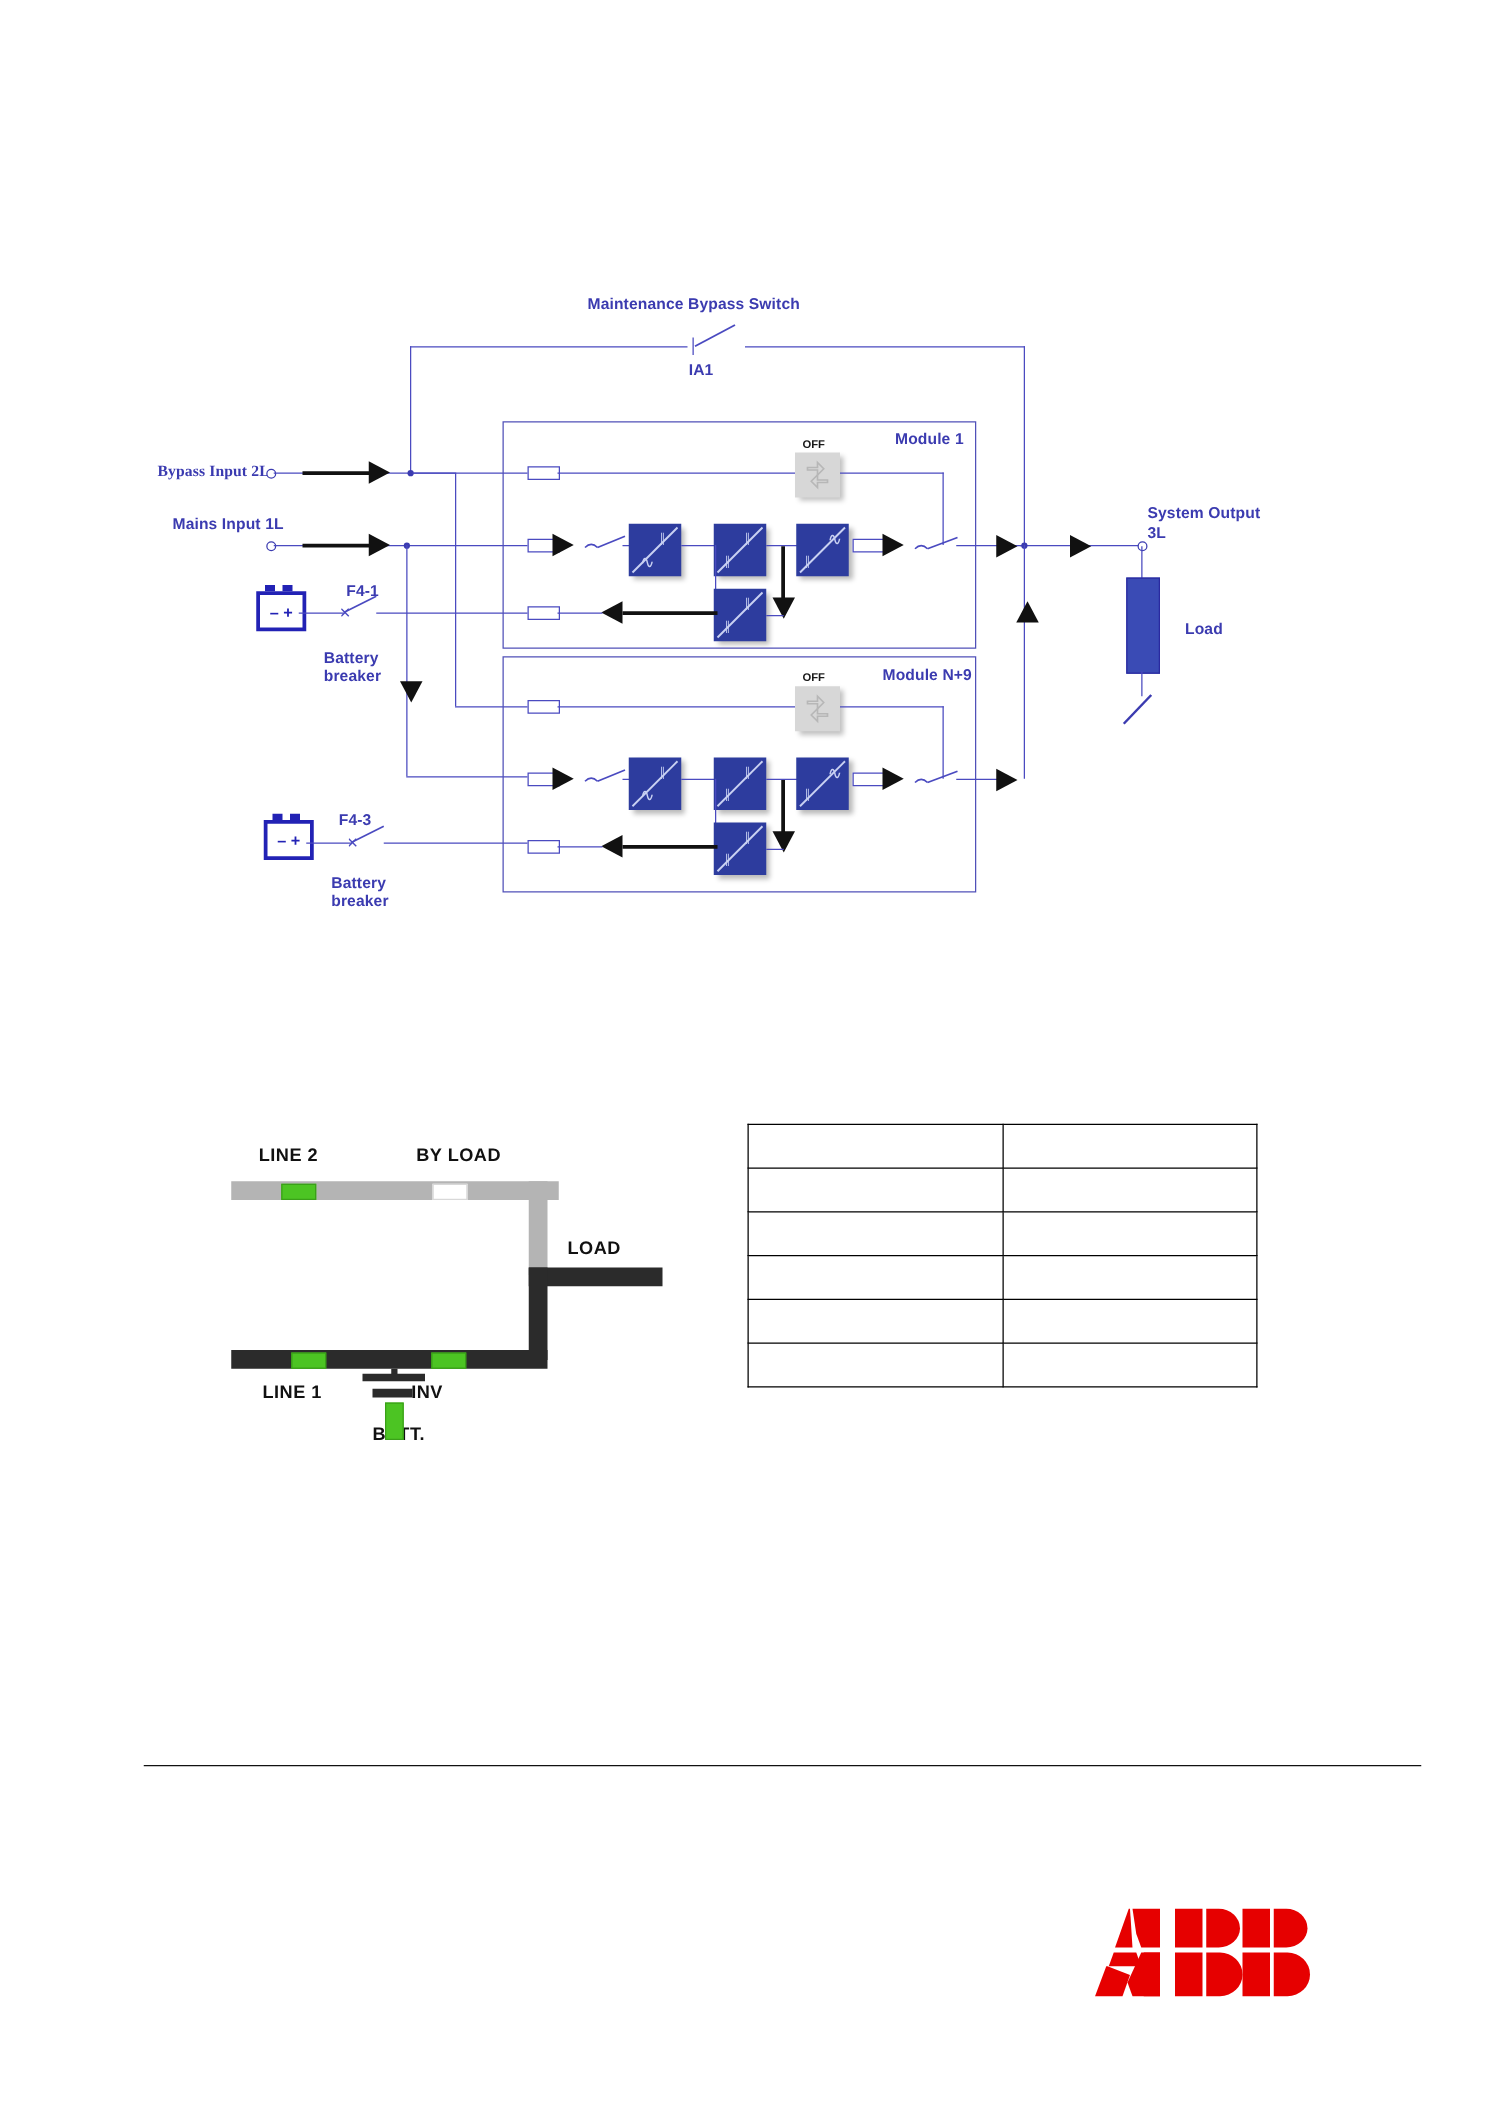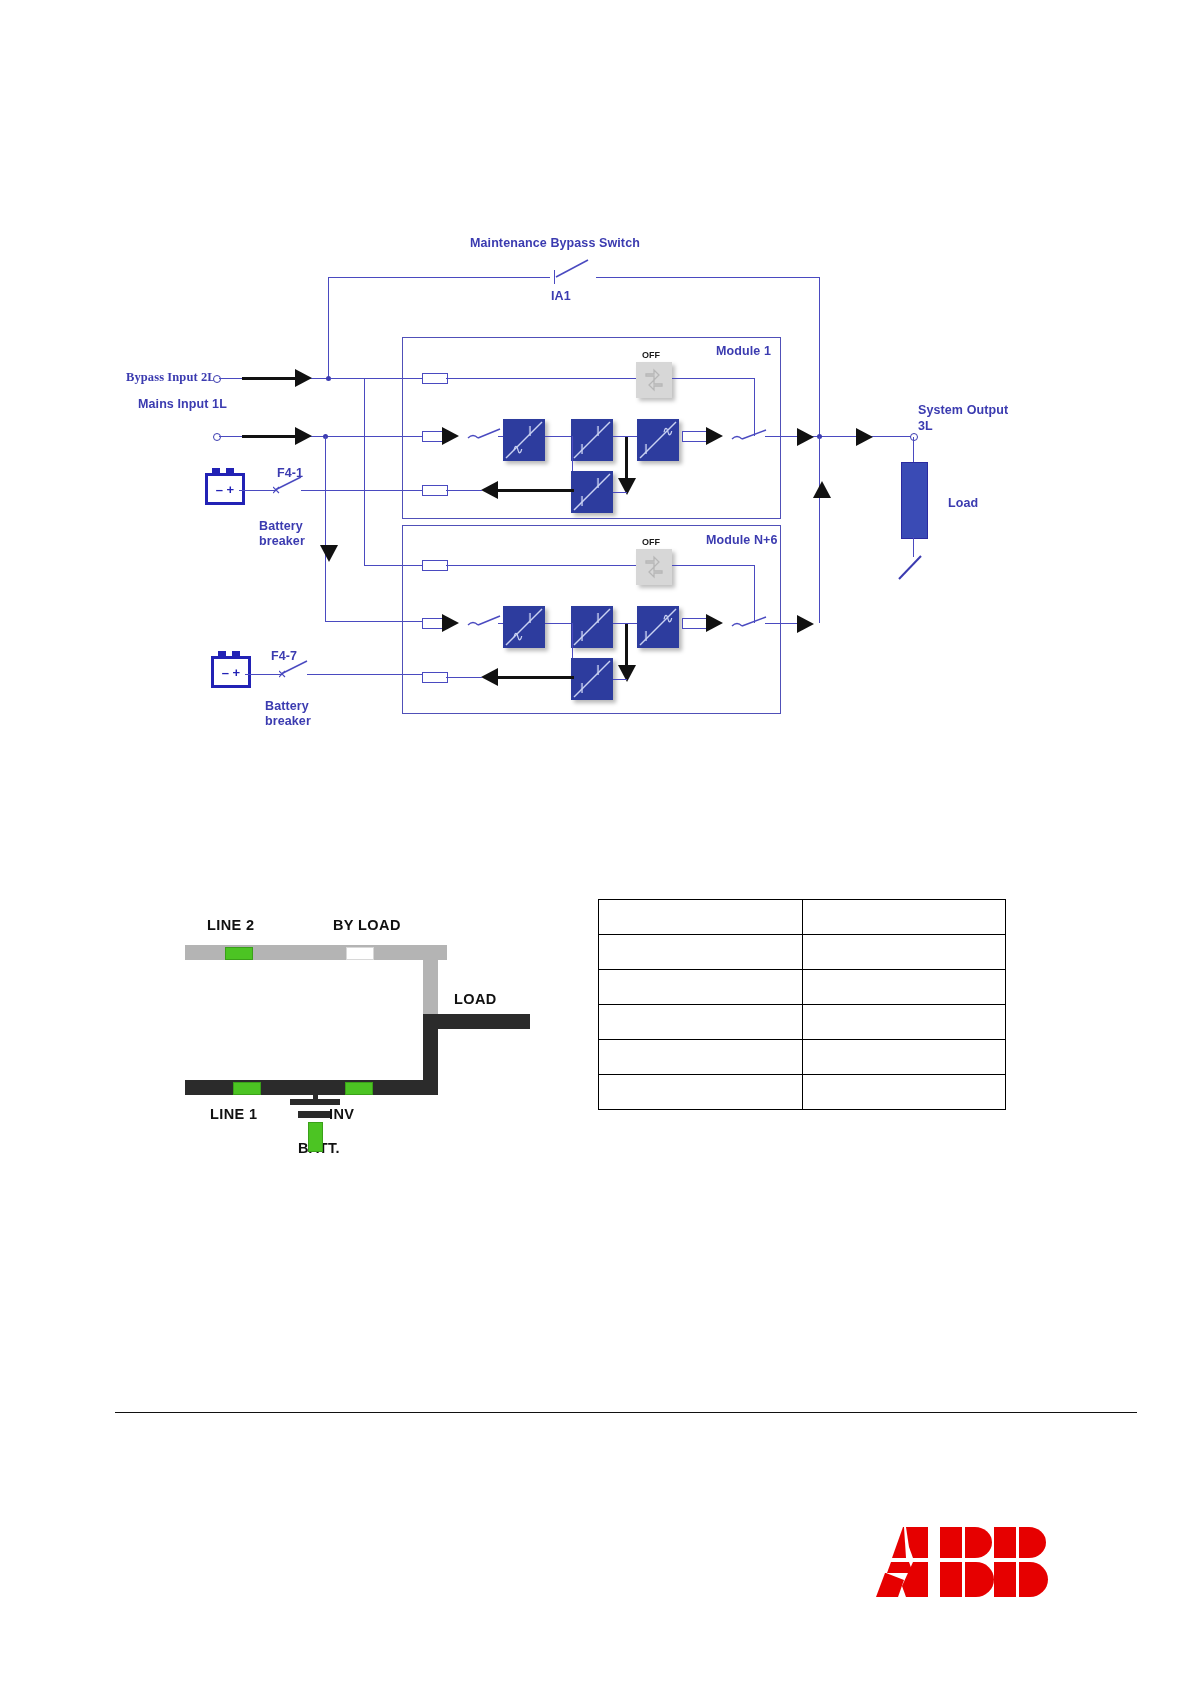--- a/index.html
+++ b/index.html
@@ -109,21 +109,21 @@
     <div class="wh" style="left:189px;top:378px;width:145px;"></div>
     <div class="blkline" style="left:212px;top:377px;width:58px;"></div>
     <div class="arrR" style="left:265px;top:369px;"></div>
     <div class="dot" style="left:296px;top:376px;"></div>
 
     <div class="wh" style="left:300px;top:378px;width:100px;"></div>
 
     <div class="wv" style="left:334px;top:378px;height:187px;"></div>
     <div class="wh" style="left:334px;top:565px;width:66px;"></div>
 
-    <div class="lbl" style="left:108px;top:397px;">Mains Input 1L</div>
+    <div class="lbl" style="left:108px;top:412px;">Mains Input 1L</div>
     <div class="term" style="left:183px;top:433px;"></div>
     <div class="wh" style="left:189px;top:436px;width:215px;"></div>
     <div class="blkline" style="left:212px;top:435px;width:58px;"></div>
     <div class="arrR" style="left:265px;top:427px;"></div>
     <div class="dot" style="left:293px;top:434px;"></div>
 
     <div class="wv" style="left:295px;top:436px;height:185px;"></div>
     <div class="wh" style="left:295px;top:621px;width:110px;"></div>
     <div class="arrD" style="left:290px;top:545px;"></div>
 
@@ -143,21 +143,21 @@
     </div>
     <div class="wh" style="left:271px;top:490px;width:135px;"></div>
     <div class="lbl" style="left:229px;top:519px;">Battery</div>
     <div class="lbl" style="left:229px;top:534px;">breaker</div>
 
     <div class="batt" style="left:181px;top:656px;">
       <div class="t1" style="left:4px;top:-8px;"></div>
       <div class="t2" style="left:18px;top:-8px;"></div>
       <div class="pm">– +</div>
     </div>
-    <div class="lbl" style="left:241px;top:649px;">F4-7</div>
+    <div class="lbl" style="left:241px;top:649px;">F4-3</div>
     <div class="wh" style="left:215px;top:674px;width:36px;"></div>
     <div class="abs" style="left:249px;top:658px;width:46px;height:22px;">
       <svg width="46" height="22" viewBox="0 0 46 22">
         <line x1="2" y1="16" x2="28" y2="3" stroke="#4a4ac0" stroke-width="1.4"></line>
         <line x1="0" y1="13" x2="6" y2="19" stroke="#4a4ac0" stroke-width="1.1"></line>
         <line x1="0" y1="19" x2="6" y2="13" stroke="#4a4ac0" stroke-width="1.1"></line>
       </svg>
     </div>
     <div class="wh" style="left:277px;top:674px;width:130px;"></div>
     <div class="lbl" style="left:235px;top:699px;">Battery</div>
@@ -234,21 +234,21 @@
     <div class="blkvline" style="left:595px;top:437px;height:45px;"></div>
     <div class="arrD" style="left:588px;top:478px;"></div>
     <div class="wh" style="left:583px;top:492px;width:14px;"></div>
 
     <div class="fuse" style="left:392px;top:485px;"></div>
     <div class="blkline" style="left:468px;top:489px;width:76px;"></div>
     <div class="arrL" style="left:451px;top:481px;"></div>
     <div class="wh" style="left:416px;top:490px;width:36px;"></div>
 
     <div class="modframe" style="left:372px;top:525px;width:377px;height:187px;"></div>
-    <div class="lbl" style="left:676px;top:533px;">Module N+6</div>
+    <div class="lbl" style="left:676px;top:533px;">Module N+9</div>
 
     <div class="fuse" style="left:392px;top:560px;"></div>
     <div class="wh" style="left:416px;top:565px;width:190px;"></div>
     <div class="lbl-off" style="left:612px;top:537px;">OFF</div>
     <div class="offbox" style="left:606px;top:549px;">
       <svg width="36" height="36" viewBox="0 0 36 36">
         <path d="M10 12 h8 v-4 l5 5 -5 5 v-4 h-8 z" fill="none" stroke="#b7b7b7" stroke-width="1.3"></path>
         <path d="M26 24 h-8 v4 l-5 -5 5 -5 v4 h8 z" fill="none" stroke="#b7b7b7" stroke-width="1.3"></path>
       </svg>
     </div>

